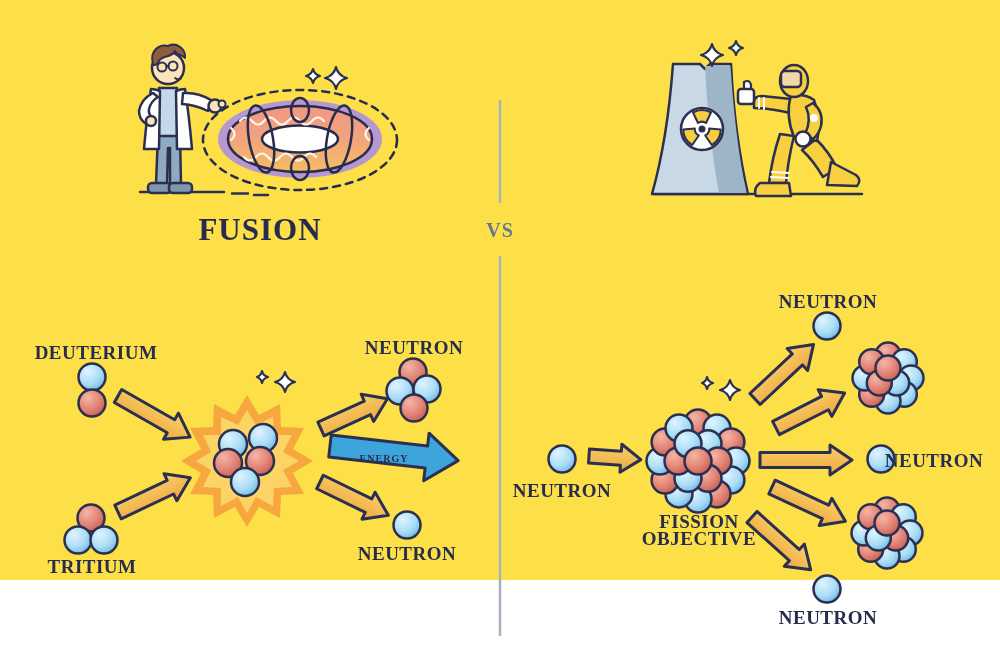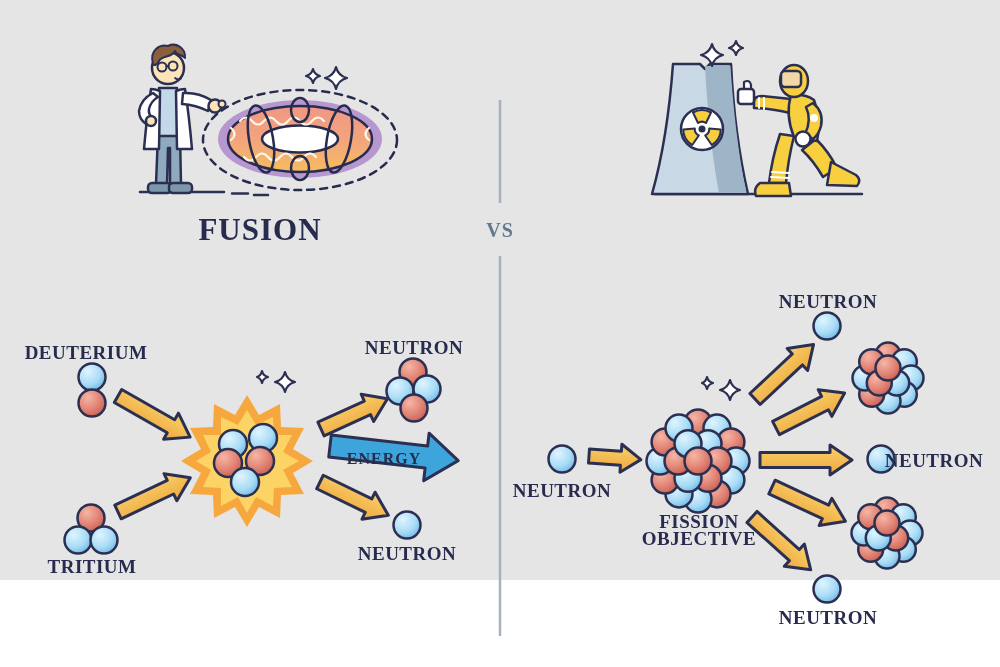--- a/index.html
+++ b/index.html
@@ -1,24 +1,24 @@
 <!DOCTYPE html>
 <html><head>
 <meta charset="utf-8">
 <style>
   *{margin:0;padding:0;box-sizing:border-box}
   html,body{width:1000px;height:667px;background:#fff;overflow:hidden}
   body{position:relative;font-family:"Liberation Serif","DejaVu Serif",serif}
-  .stage{position:absolute;inset:0;width:1000px;height:580px;background:#e5e5e5}
+  .stage{position:absolute;inset:0;width:1000px;height:580px;background:#fde047}
   .art{position:absolute;left:0;top:0;width:1000px;height:667px}
   .label{position:absolute;transform:translate(-50%,-50%);font-weight:700;color:#272C4E;
          font-size:19px;letter-spacing:.5px;white-space:nowrap;line-height:1}
   .title{font-size:31px;letter-spacing:1px}
   .vs{font-size:20px;color:#64788E;letter-spacing:1px}
-  .energy{font-size:16px;letter-spacing:1px}
+  .energy{font-size:10px;letter-spacing:1px}
 </style>
 </head>
 <body>
 
 <div class="stage">
 
 <svg class="art" viewBox="0 0 1000 667">
   <defs>
     <radialGradient id="gRed" cx="0.35" cy="0.3" r="0.85">
       <stop offset="0" stop-color="#F6B5A5"></stop>
@@ -224,21 +224,21 @@
     <g fill="#FFFFFF" stroke="#2B3052" stroke-width="2.2">
       <path d="M707,377 Q708.2,381.8 713,383 Q708.2,384.2 707,389 Q705.8,384.2 702,383 Q705.8,381.8 707,377 Z"></path>
       <path d="M730,380 Q732,388 740,390 Q732,392 730,400 Q728,392 720,390 Q728,388 730,380 Z"></path>
     </g>
   </g>
 </svg>
 
 <div class="label title" style="left:260px;top:229px">FUSION</div>
 <div class="label vs" style="left:500px;top:230px">VS</div>
 
-<div class="label" style="left:86px;top:352px">DEUTERIUM</div>
+<div class="label" style="left:96px;top:352px">DEUTERIUM</div>
 <div class="label" style="left:92px;top:566px">TRITIUM</div>
 <div class="label" style="left:414px;top:347px">NEUTRON</div>
 <div class="label" style="left:407px;top:553px">NEUTRON</div>
 <div class="label energy" style="left:384px;top:459px">ENERGY</div>
 
 <div class="label" style="left:562px;top:490px">NEUTRON</div>
 <div class="label" style="left:699px;top:521px">FISSION</div>
 <div class="label" style="left:699px;top:538px">OBJECTIVE</div>
 <div class="label" style="left:828px;top:301px">NEUTRON</div>
 <div class="label" style="left:934px;top:460px">NEUTRON</div>

